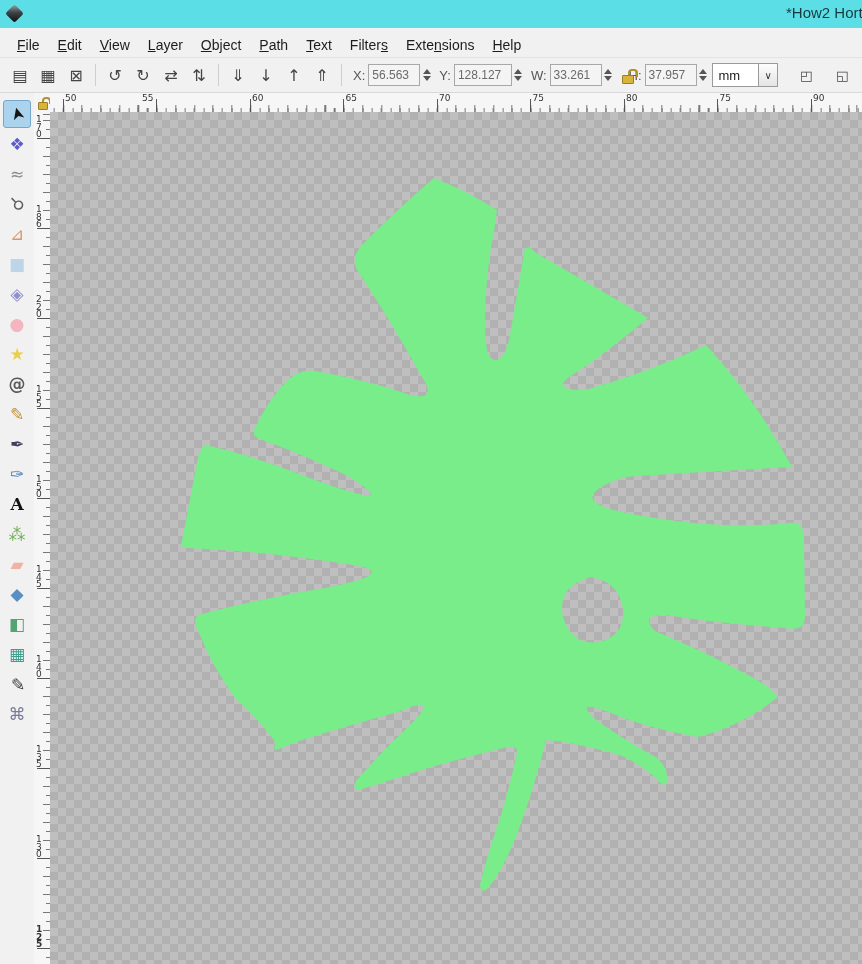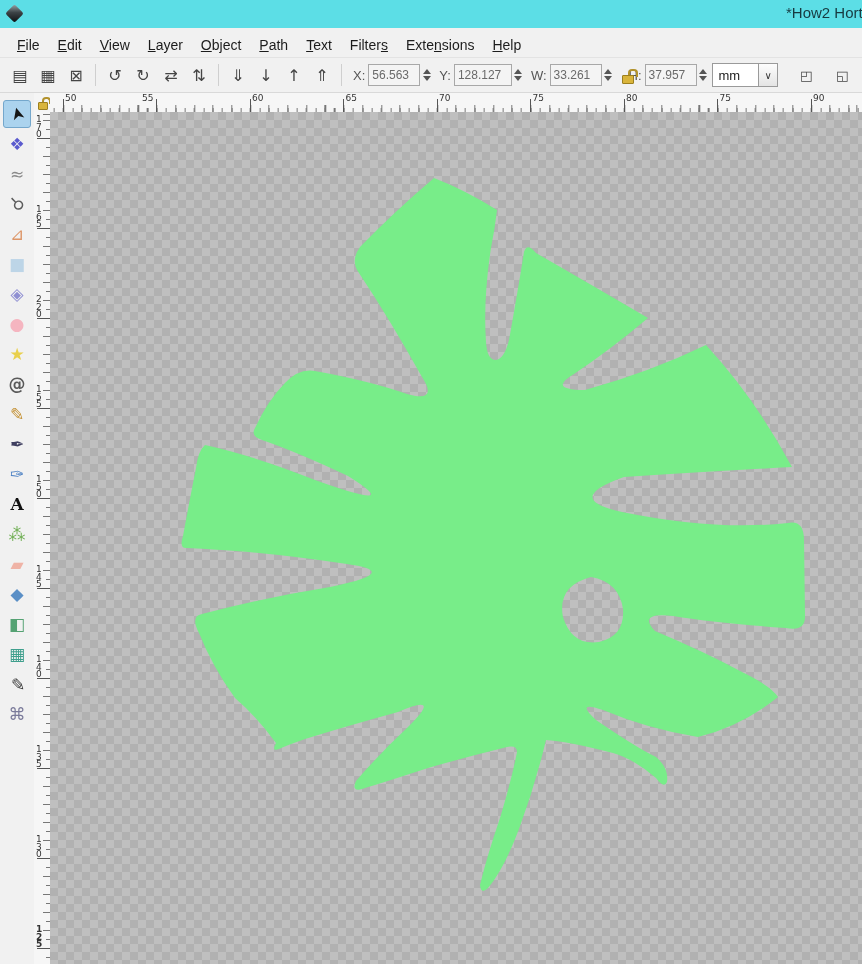--- a/index.html
+++ b/index.html
@@ -306,21 +306,21 @@
     <span class="hlab" style="left: 482.5px;">75</span>
     <span class="hlab" style="left: 576px;">80</span>
     <span class="hlab" style="left: 669.5px;">75</span>
     <span class="hlab" style="left: 763px;">90</span>
   </div>
 <div class="vruler">
   <div class="t-min"></div>
     <div class="t-mid"></div>
     <div class="t-maj"></div>
 <span class="vlab" style="top: 4px;">170</span>
-    <span class="vlab" style="top: 94px;">165</span>
+    <span class="vlab" style="top: 94px;">186</span>
     <span class="vlab" style="top: 184px;">220</span>
     <span class="vlab" style="top: 274px;">155</span>
     <span class="vlab" style="top: 364px;">150</span>
     <span class="vlab" style="top: 454px;">145</span>
     <span class="vlab" style="top: 544px;">140</span>
     <span class="vlab" style="top: 634px;">135</span>
     <span class="vlab" style="top: 724px;">130</span>
     <span class="vlab" style="top: 814px; font-weight: bold;">125</span>
   </div>
 

